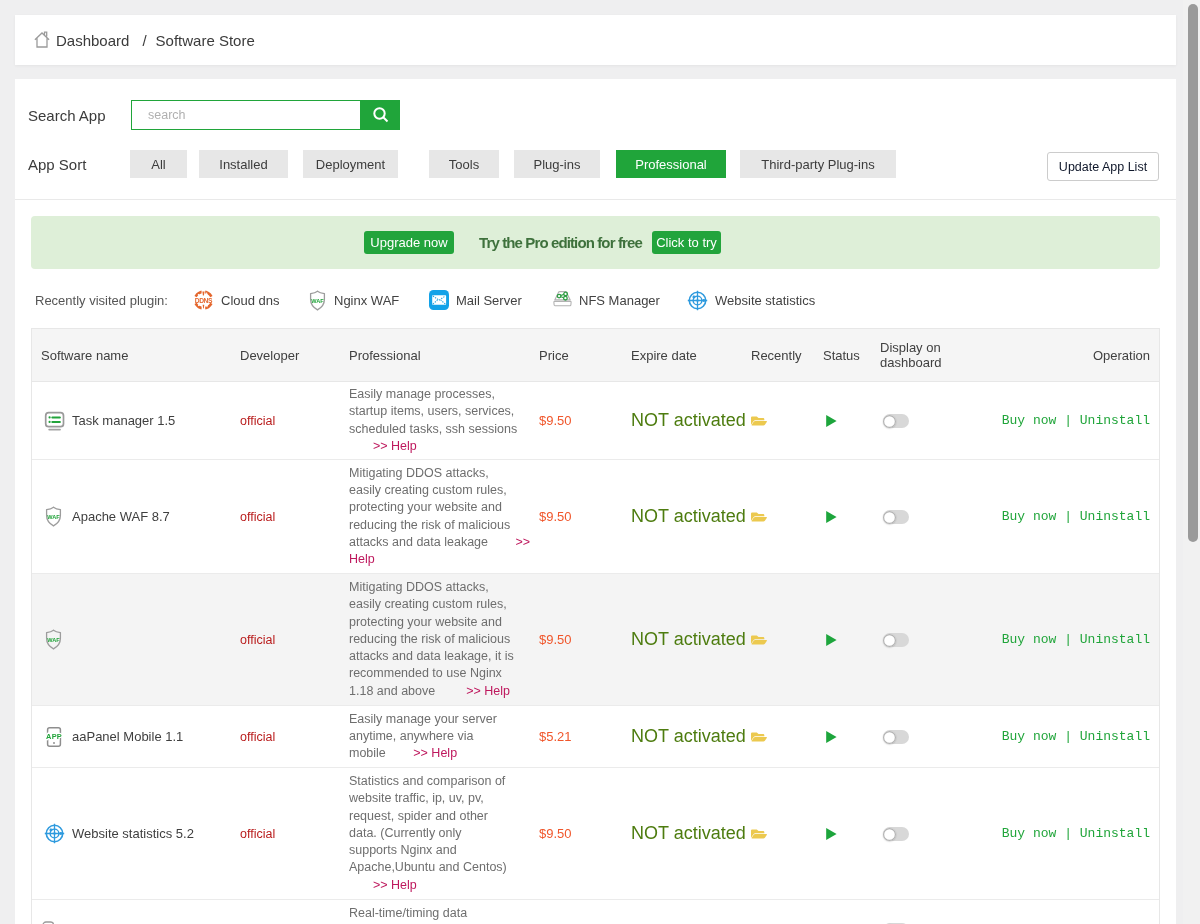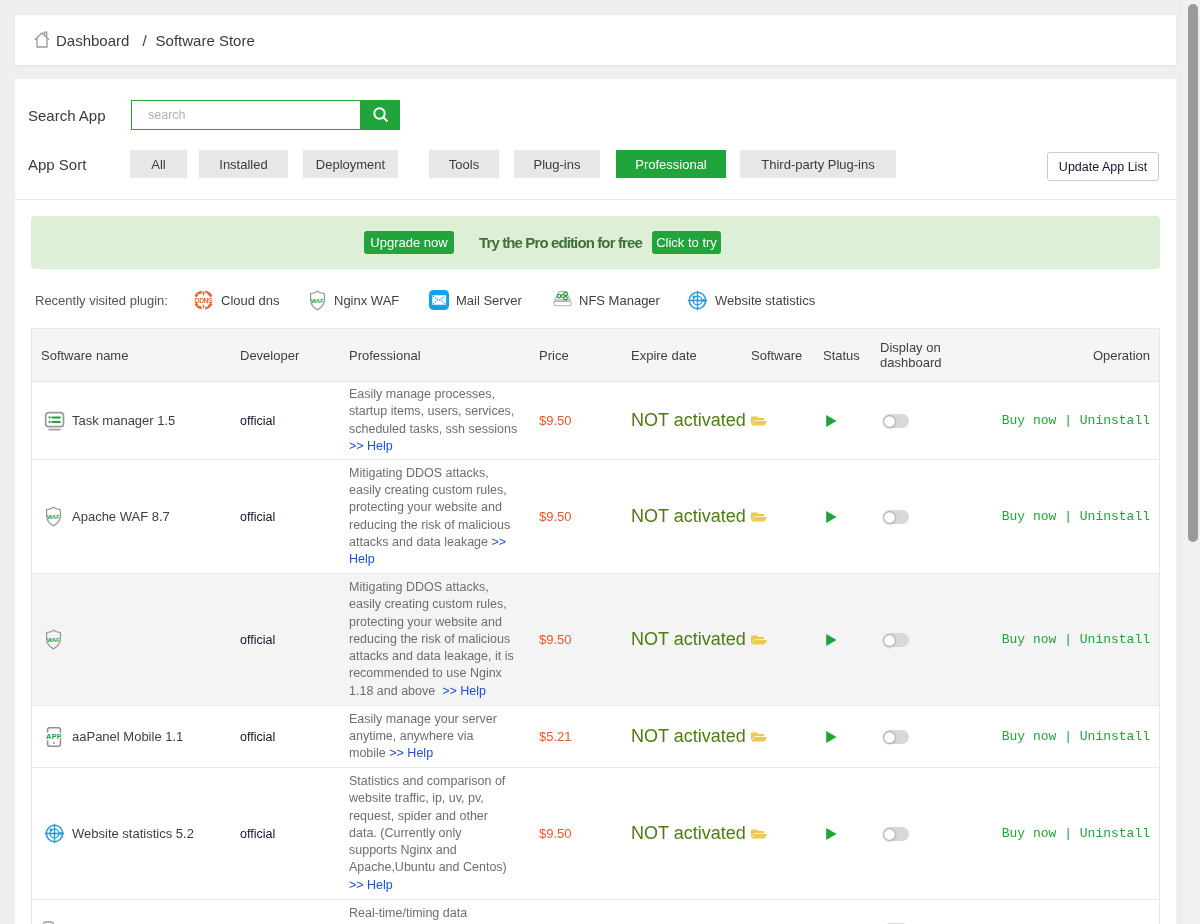--- a/index.html
+++ b/index.html
@@ -28,26 +28,26 @@
 .gbtn { position:absolute; top:231px; height:23px; background:#22a43c; border-radius:3px; color:#fff; font-size:13px; display:flex; align-items:center; justify-content:center; }
 
 #recent { left:35px; top:290px; height:20px; font-size:13px; color:#555; }
 .ritem { position:absolute; top:290px; height:20px; display:flex; align-items:center; font-size:13px; color:#424242; }
 
 #tbl { left:31px; top:328px; width:1129px; height:596px; border:1px solid #e7e7e7; border-bottom:0; background:#fff; }
 .trow { position:absolute; left:0; width:1127px; border-bottom:1px solid #ebebeb; }
 .cell { position:absolute; top:0; height:100%; display:flex; align-items:center; }
 .chead { color:#404040; font-size:13px; }
 .cname { color:#3f3f3f; font-size:13px; }
-.cdev { color:#0f172a; font-size:12.5px; }
+.cdev { color:#b91c1c; font-size:12.5px; }
 .cinstr { color:#6e6e6e; font-size:12.5px; line-height:17.3px; }
 .cprice { color:#f0562b; font-size:13px; }
 .cexp { color:#4d7c0f; font-size:18px; }
 .cop { color:#20a53a; font-size:13px; justify-content:flex-end;font-family:Liberation Mono, monospace; }
-.help { color:#1d4ed8; }
+.help { color:#be185d;margin-left:24px; }
 .toggle { position:absolute; left:851px; width:26px; height:14px; background:#d8d8d8; border-radius:7px; }
 .toggle::after { content:""; position:absolute; left:0; top:0.5px; width:13px; height:13px; box-sizing:border-box; background:#fff; border-radius:50%; box-shadow:inset 0 0 0 1.2px #b2b2b2, 0 0.5px 1.5px rgba(0,0,0,.25); }
 
 #sbtrack { left:1183px; top:0; width:17px; height:924px; background:#f1f1f1; }
 #sbthumb { left:1188px; top:4px; width:10px; height:538px; background:#9a9a9a; border-radius:5px; }
 </style>
 </head>
 <body>
 <div class="abs" id="crumb"></div>
 <div class="abs" id="panel"></div>
@@ -129,21 +129,21 @@
   </svg>Website statistics</div>
 
 <div class="abs" id="tbl">
 
   <div class="trow" style="top:0;height:53px;background:#f5f5f5;border-bottom:1px solid #e7e7e7;">
     <div class="cell chead" style="left:9px;">Software name</div>
     <div class="cell chead" style="left:208px;">Developer</div>
     <div class="cell chead" style="left:317px;">Professional</div>
     <div class="cell chead" style="left:507px;">Price</div>
     <div class="cell chead" style="left:599px;">Expire date</div>
-    <div class="cell chead" style="left:719px;">Software</div>
+    <div class="cell chead" style="left:719px;">Recently</div>
     <div class="cell chead" style="left:791px;">Status</div>
     <div class="cell chead" style="left:848px;">Display on<br>dashboard</div>
     <div class="cell chead" style="right:9px;">Operation</div>
   </div>
 
   <div class="trow" style="top:53px;height:78px;">
     <div class="cell" style="left:12px;">
       <svg width="21" height="20" viewBox="0 0 21 20">
         <rect x="1.7" y="1.7" width="17.8" height="14" rx="3" fill="#fff" stroke="#9a9a9a" stroke-width="1.7"></rect>
         <circle cx="5.6" cy="6.4" r="1.1" fill="#21a33a"></circle>

